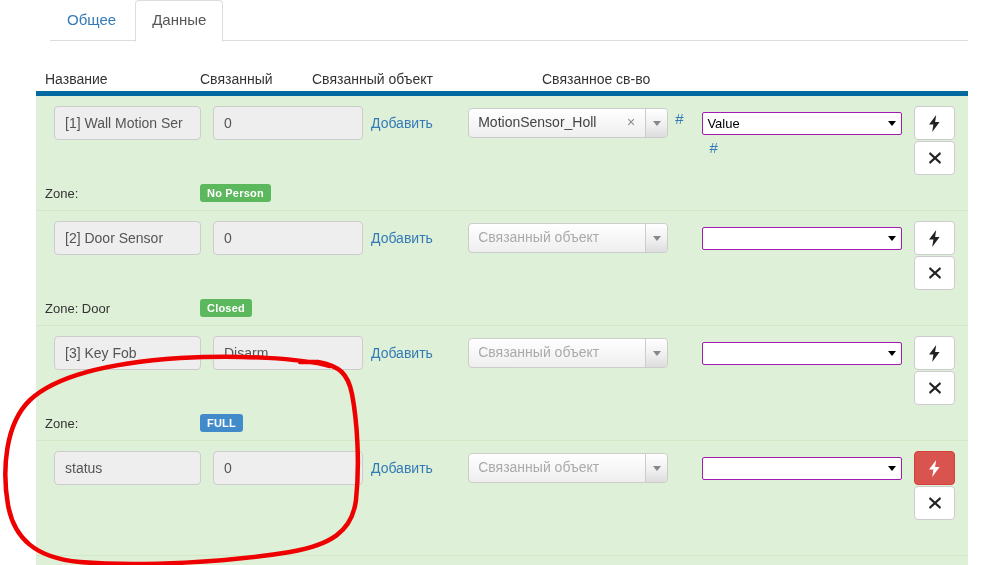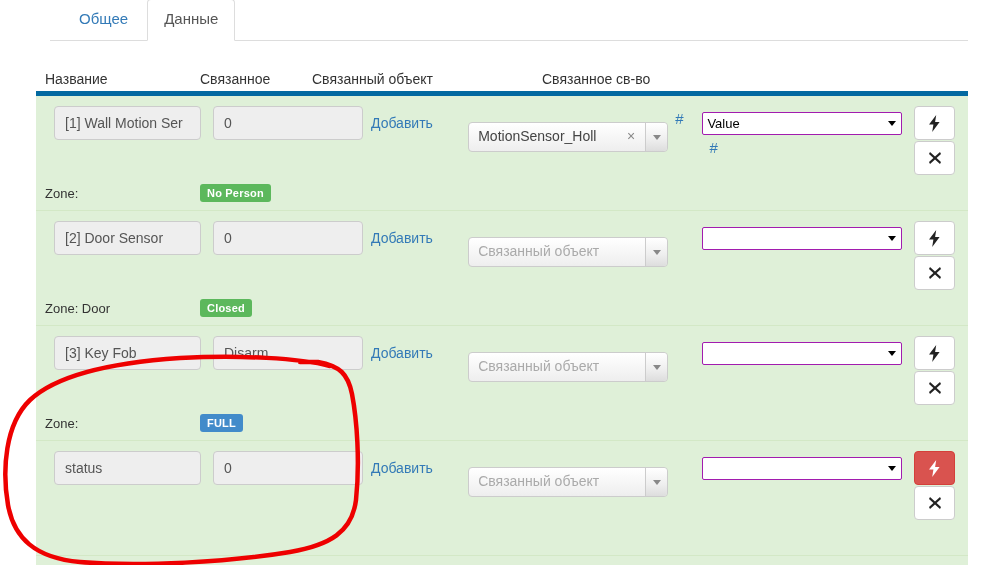--- a/index.html
+++ b/index.html
@@ -20,24 +20,24 @@
   
   .tabs-wrap {
     position: absolute;
     left: 0;
     top: 0;
     width: 985px;
     height: 41px;
   }
   .tabs {
     position: absolute;
-    left: 62px;
+    left: 50px;
     top: 0;
     display: flex;
-    align-items: flex-end;
+    align-items: center;
     height: 41px;
   }
   .tab {
     padding: 9px 16px 9px 16px;
     font-size: 15px;
     line-height: 20px;
     color: #337ab7;
     cursor: pointer;
     border: 1px solid transparent;
     border-radius: 4px 4px 0 0;
@@ -156,21 +156,21 @@
   .s2 {
     position: relative;
     width: 200px;
     height: 30px;
     box-sizing: border-box;
     border: 1px solid #cccccc;
     border-radius: 4px;
     background: linear-gradient(to bottom, #ffffff 0%, #eeeeee 100%);
     display: inline-block;
     vertical-align: top;
-    margin-top: 16px;
+    margin-top: 2px;
   }
   .s2-text {
     position: absolute;
     left: 9px;
     top: 5px;
     font-size: 14px;
     color: #444444;
     white-space: nowrap;
     overflow: hidden;
     width: 150px;
@@ -290,21 +290,21 @@
       <div class="tab">Общее</div>
       <div class="tab active">Данные</div>
     </div>
   <div class="tabs-underline"></div>
 </div>
 
 <div class="table">
 
   <div class="thead">
     <div class="th c-name">Название</div>
-    <div class="th c-device">Связанное</div>
+    <div class="th c-device">Связанный</div>
     <div class="th c-object">Связанный объект</div>
     <div class="th c-prop">Связанное св-во</div>
     <div class="th c-act"></div>
   </div>
 
   <div id="rows-container">
       <div class="row">
         <div class="row-main">
           <div class="c-name"><input class="ipt ipt-name" value="[1] Wall Motion Ser" style=""></div>
           <div class="c-value"><input class="ipt ipt-value" value="0" style=""></div>

